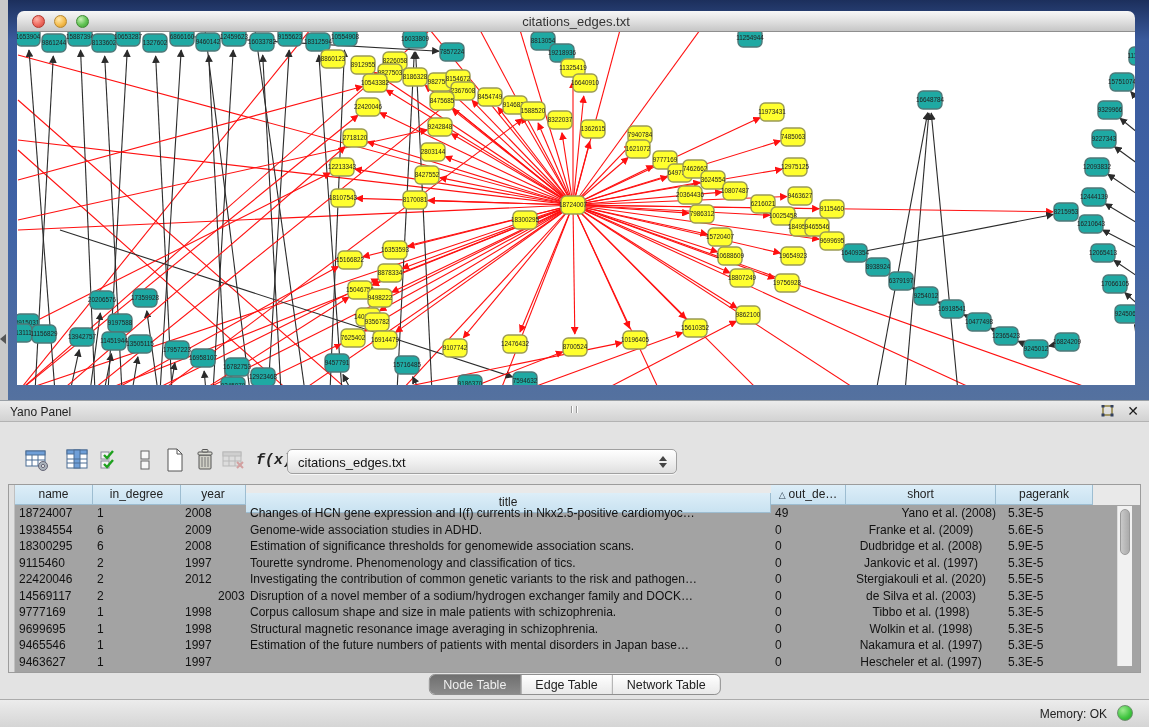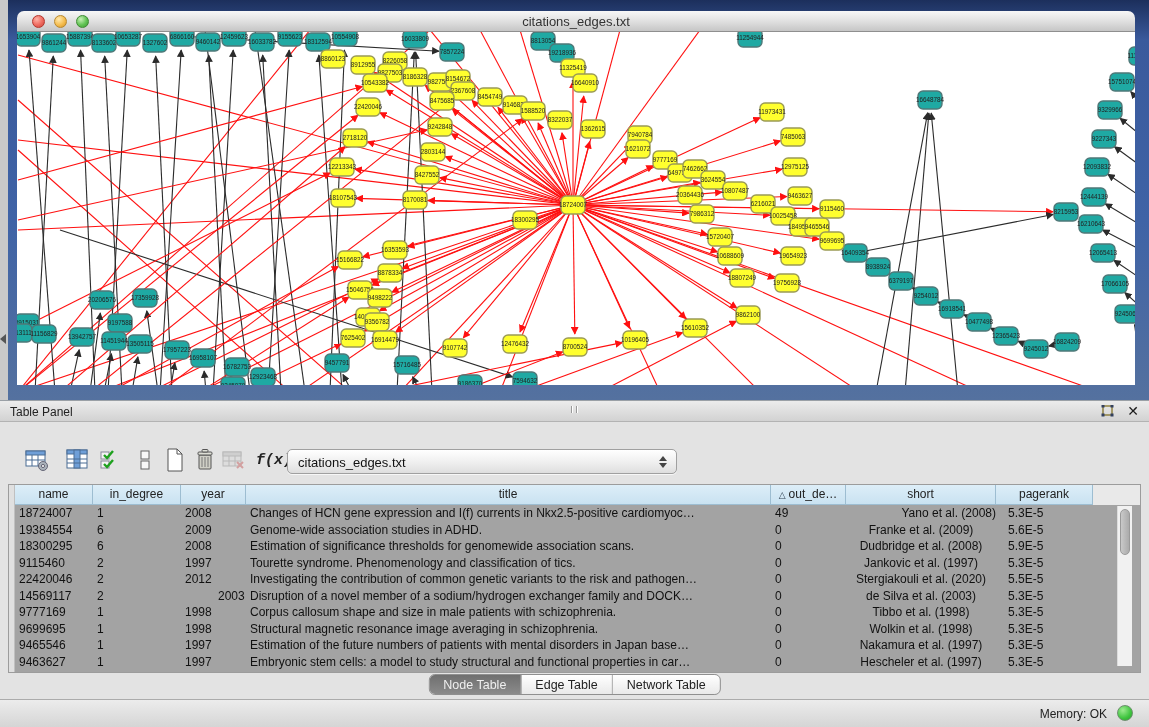--- a/index.html
+++ b/index.html
@@ -734,21 +734,21 @@
             <rect x="760" y="103" width="24" height="18" rx="5" fill="#ffff2e" stroke="#9b9b55" stroke-width="1.4"></rect>
             <text x="772" y="114.3" text-anchor="middle" font-size="6.3" fill="#222">11973431</text>
           </g>
         </svg>
     </div>
   </div>
 
   <div class="edge-arrow-left"></div>
 
   <div class="tp-header">
-    <span class="tp-title">Table Panel</span>
+    <span class="tp-title">Yano Panel</span>
     <span class="tp-knob">
         <i></i>
         <i></i>
       </span>
     <span class="tp-float">
       <svg width="16" height="15" viewBox="0 0 16 15">
         <rect x="5" y="1" width="9" height="9" fill="none" stroke="#8a7b35" stroke-width="1.4"></rect>
         <rect x="3.5" y="-0.5" width="3" height="3" fill="#33405e"></rect>
         <rect x="12.5" y="-0.5" width="3" height="3" fill="#33405e"></rect>
         <rect x="3.5" y="8.5" width="3" height="3" fill="#33405e"></rect>
@@ -830,21 +830,21 @@
           <span class="dn"></span>
         </span>
     </div>
 
     <div class="tablebox">
       <div class="gutter"></div>
       <div class="thead" id="thead">
           <div class="th" style="left: 0px; width: 78px;"><span>name</span></div>
           <div class="th" style="left: 78px; width: 88px;"><span>in_degree</span></div>
           <div class="th" style="left: 166px; width: 65px;"><span>year</span></div>
-          <div class="th" style="left: 231px; width: 525px;"><span>title</span></div>
+          <div class="th" style="left: 231px; width: 525px; margin-top: 8px;"><span>title</span></div>
           <div class="th" style="left: 756px; width: 75px;"><span class="sort">△</span><span>out_de…</span></div>
           <div class="th" style="left: 831px; width: 150px;"><span>short</span></div>
           <div class="th" style="left: 981px; width: 97px;"><span>pagerank</span></div>
         </div>
       <div class="tbody" id="tbody">
           <div class="tr" style="top: 0px;">
             <div class="td" style="left: 0px; width: 78px;">18724007</div>
             <div class="td" style="left: 78px; width: 88px;">1</div>
             <div class="td" style="left: 166px; width: 65px;">2008</div>
             <div class="td" style="left: 231px; width: 525px;">Changes of HCN gene expression and I(f) currents in Nkx2.5-positive cardiomyoc…</div>
@@ -921,21 +921,20 @@
             <div class="td" style="left: 166px; width: 65px;">1997</div>
             <div class="td" style="left: 231px; width: 525px;">Estimation of the future numbers of patients with mental disorders in Japan base…</div>
             <div class="td" style="left: 756px; width: 75px;">0</div>
             <div class="td center" style="left: 831px; width: 150px;">Nakamura et al. (1997)</div>
             <div class="td" style="left: 981px; width: 97px; padding-left: 12px;">5.3E-5</div>
           </div>
           <div class="tr" style="top: 148.5px;">
             <div class="td" style="left: 0px; width: 78px;">9463627</div>
             <div class="td" style="left: 78px; width: 88px;">1</div>
             <div class="td" style="left: 166px; width: 65px;">1997</div>
-            <div class="td" style="left: 231px; width: 525px;">Embryonic stem cells: a model to study structural and functional properties in car…</div>
             <div class="td" style="left: 756px; width: 75px;">0</div>
             <div class="td center" style="left: 831px; width: 150px;">Hescheler et al. (1997)</div>
             <div class="td" style="left: 981px; width: 97px; padding-left: 12px;">5.3E-5</div>
           </div>
         </div>
       <div class="vscroll">
         <div class="vthumb"></div>
       </div>
     </div>
 

